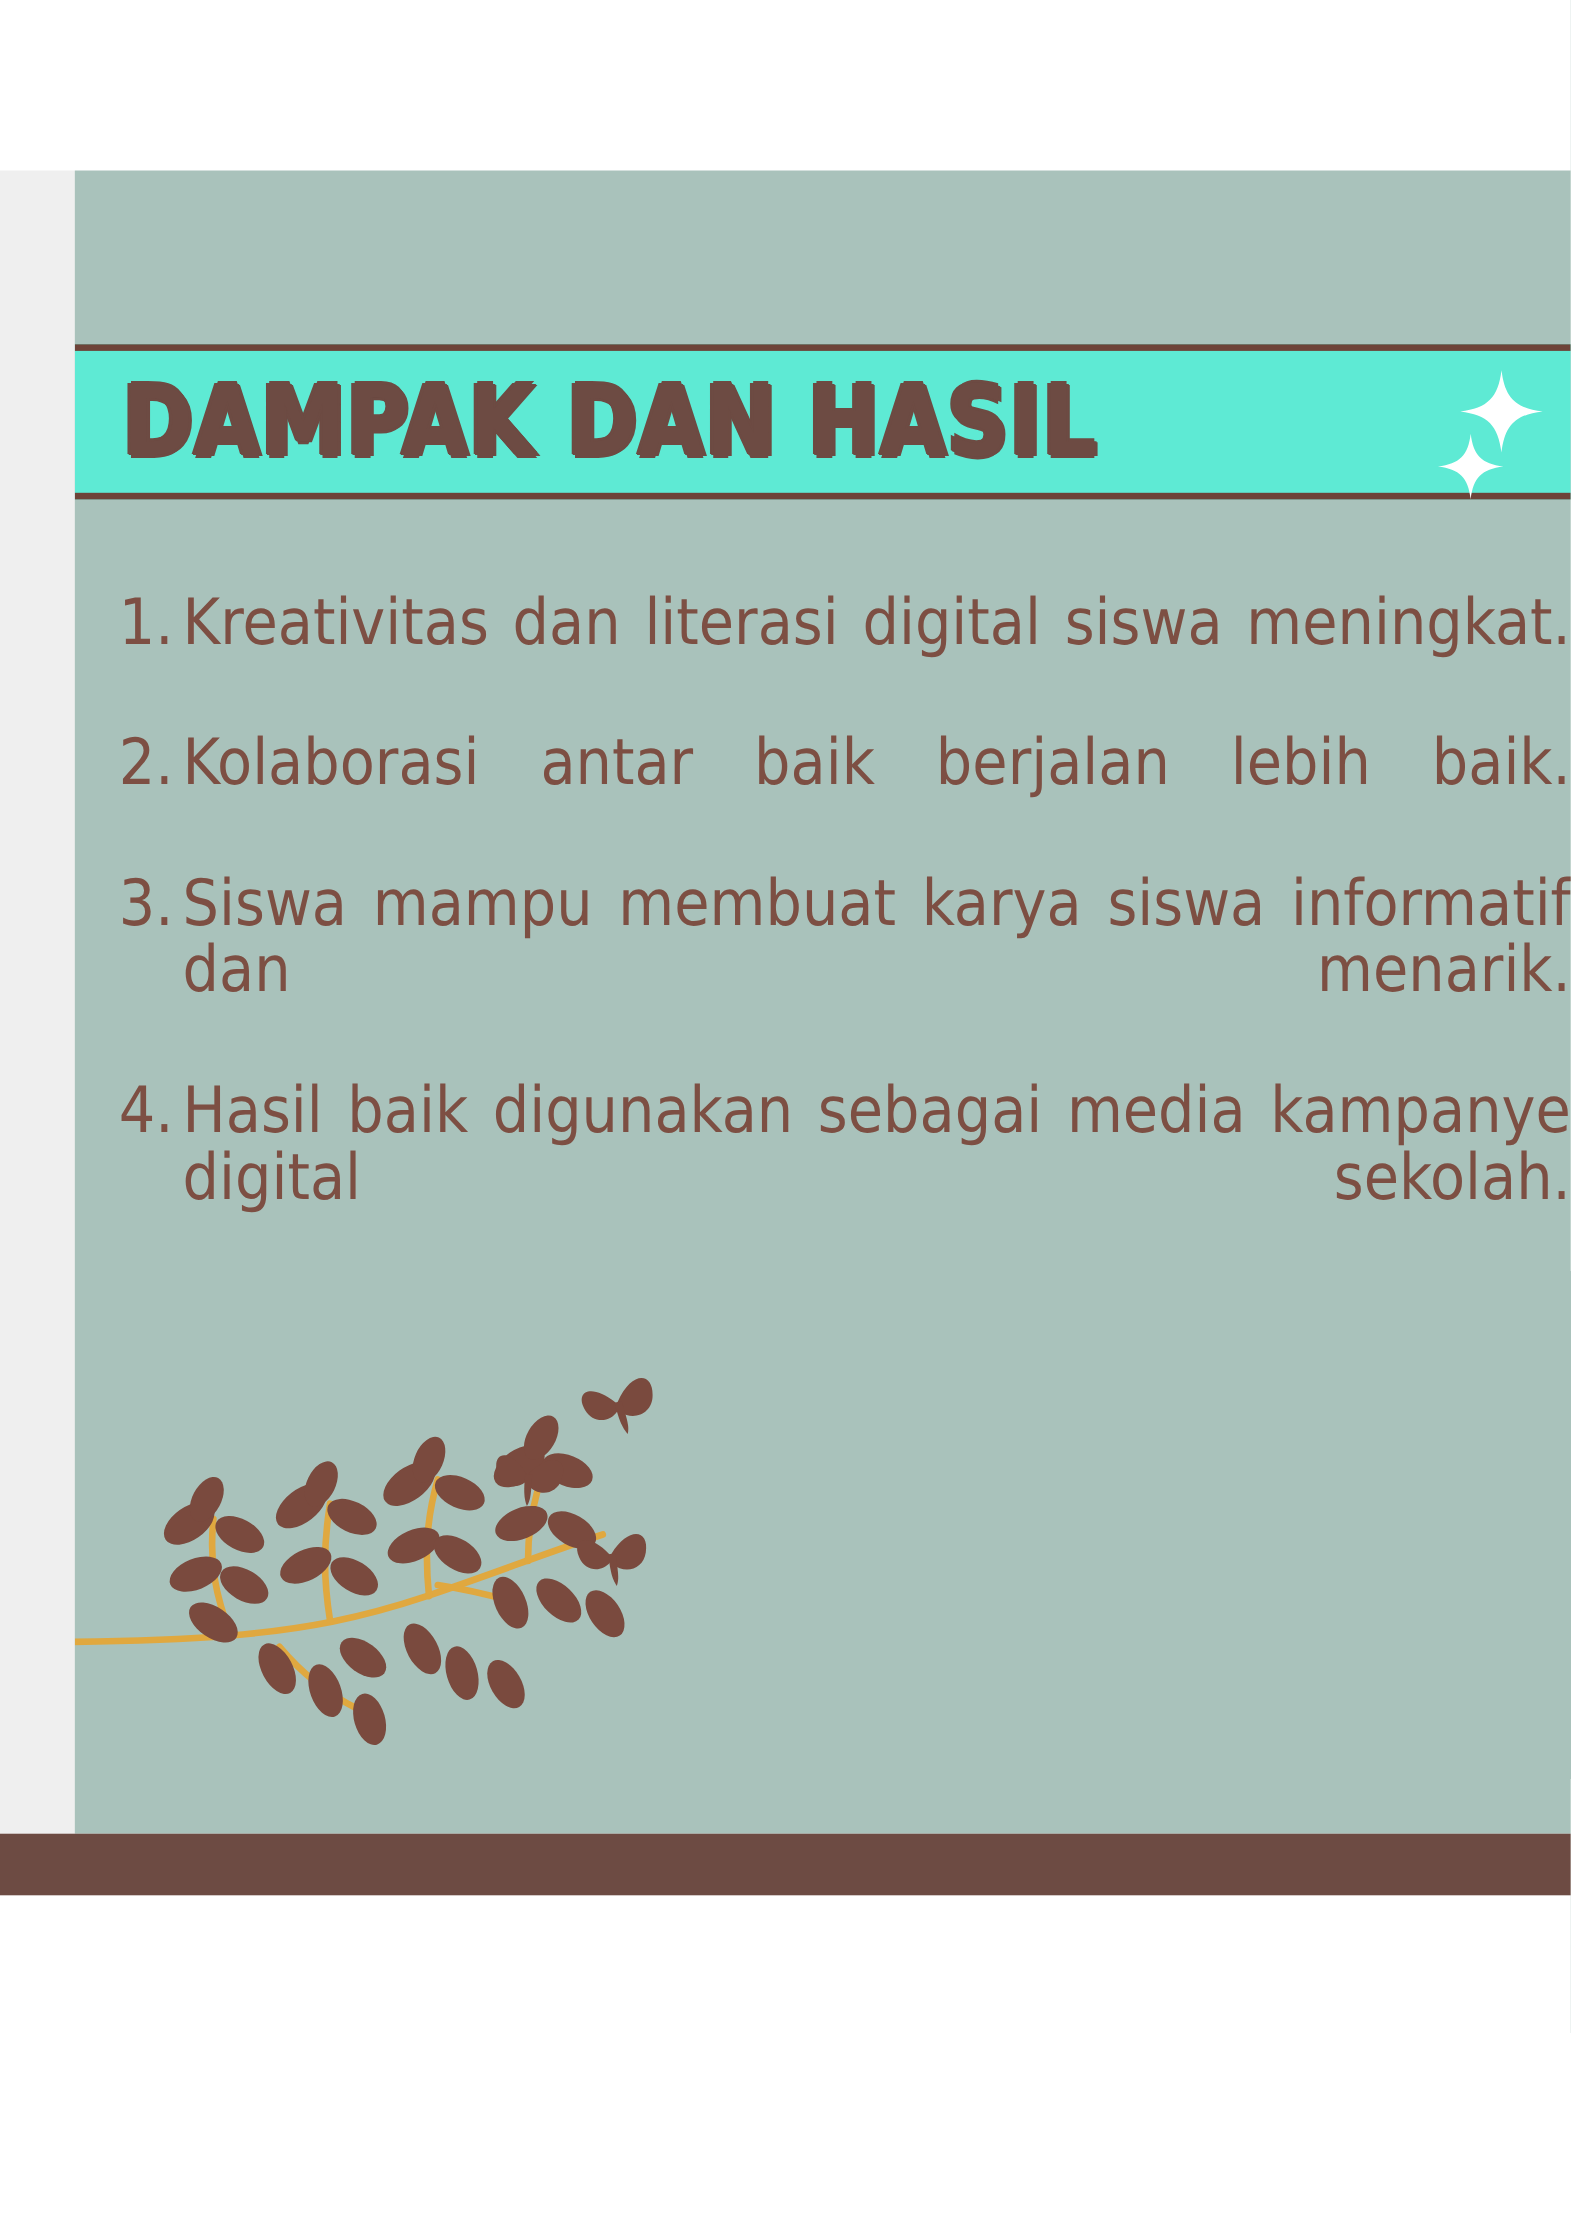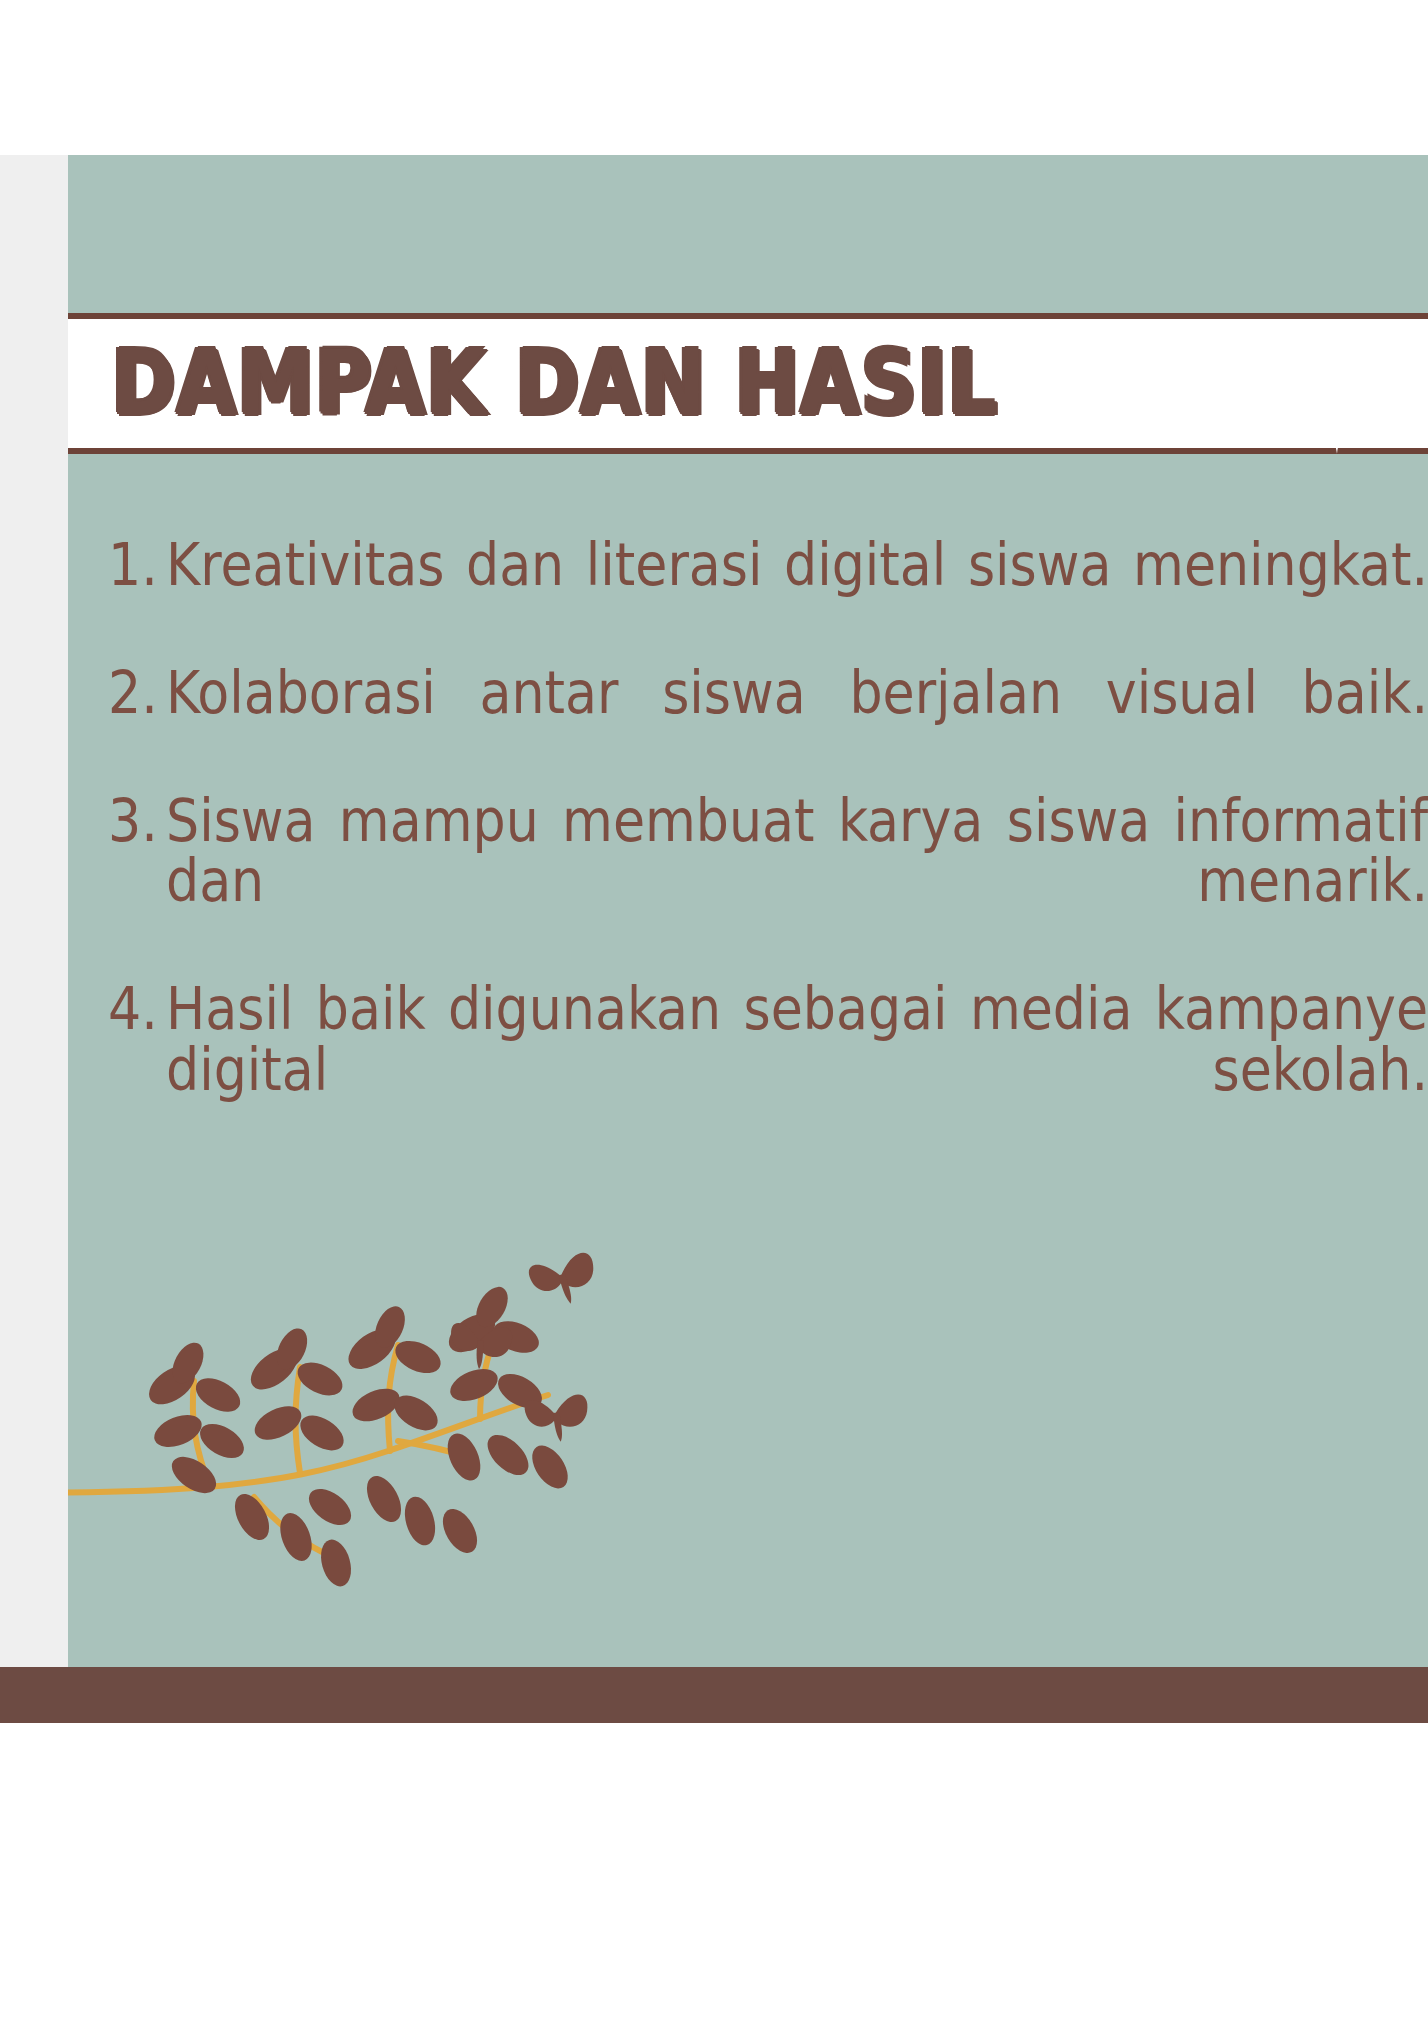--- a/index.html
+++ b/index.html
@@ -22,21 +22,21 @@
   .slide{
     position:absolute;left:68px;top:155px;
     width:1360px;height:1512px;
     background:#a9c2bb;
     overflow:hidden;
   }
 
   
   .banner{
     position:absolute;left:0px;top:158px;width:1360px;height:141px;
-    background:#ffffff;
+    background:#5eead4;
     border-top:6px solid #6d4338;
     border-bottom:6px solid #6d4338;
     box-sizing:border-box;
     display:flex;align-items:center;
   }
   .banner-title{
     margin-left:44px;
     color:#6d4b43;
     font-family:"DejaVu Sans", sans-serif;
     font-weight:700;
@@ -132,21 +132,21 @@
 
     <div class="list">
 
       <div class="li">
         <span class="num">1.</span>
         <span class="txt">Kreativitas dan literasi digital siswa meningkat.</span>
       </div>
 
       <div class="li">
         <span class="num">2.</span>
-        <span class="txt">Kolaborasi antar siswa berjalan visual baik.</span>
+        <span class="txt">Kolaborasi antar baik berjalan lebih baik.</span>
       </div>
 
       <div class="li">
         <span class="num">3.</span>
         <span class="txt">Siswa mampu membuat karya siswa informatif dan menarik.</span>
       </div>
 
       <div class="li">
         <span class="num">4.</span>
         <span class="txt">Hasil baik digunakan sebagai media kampanye digital sekolah.</span>

